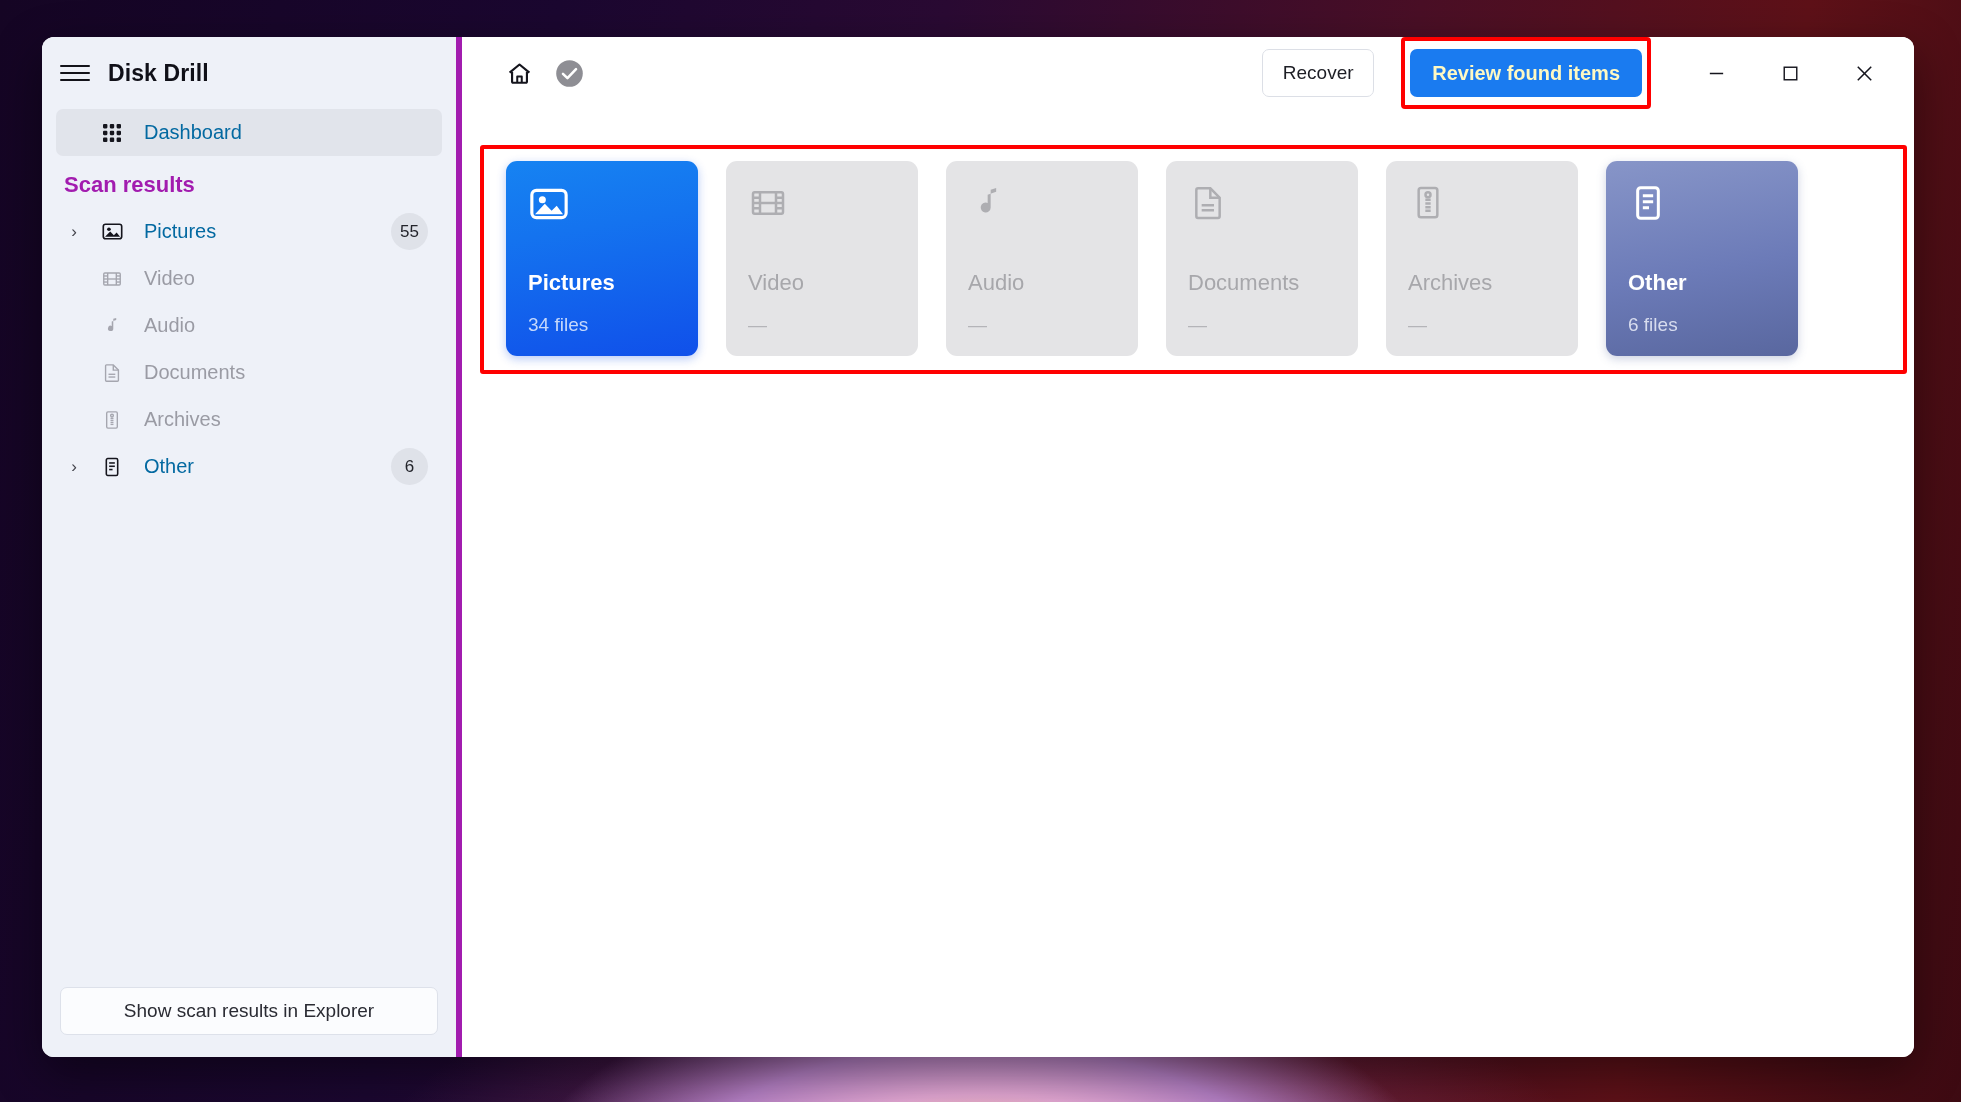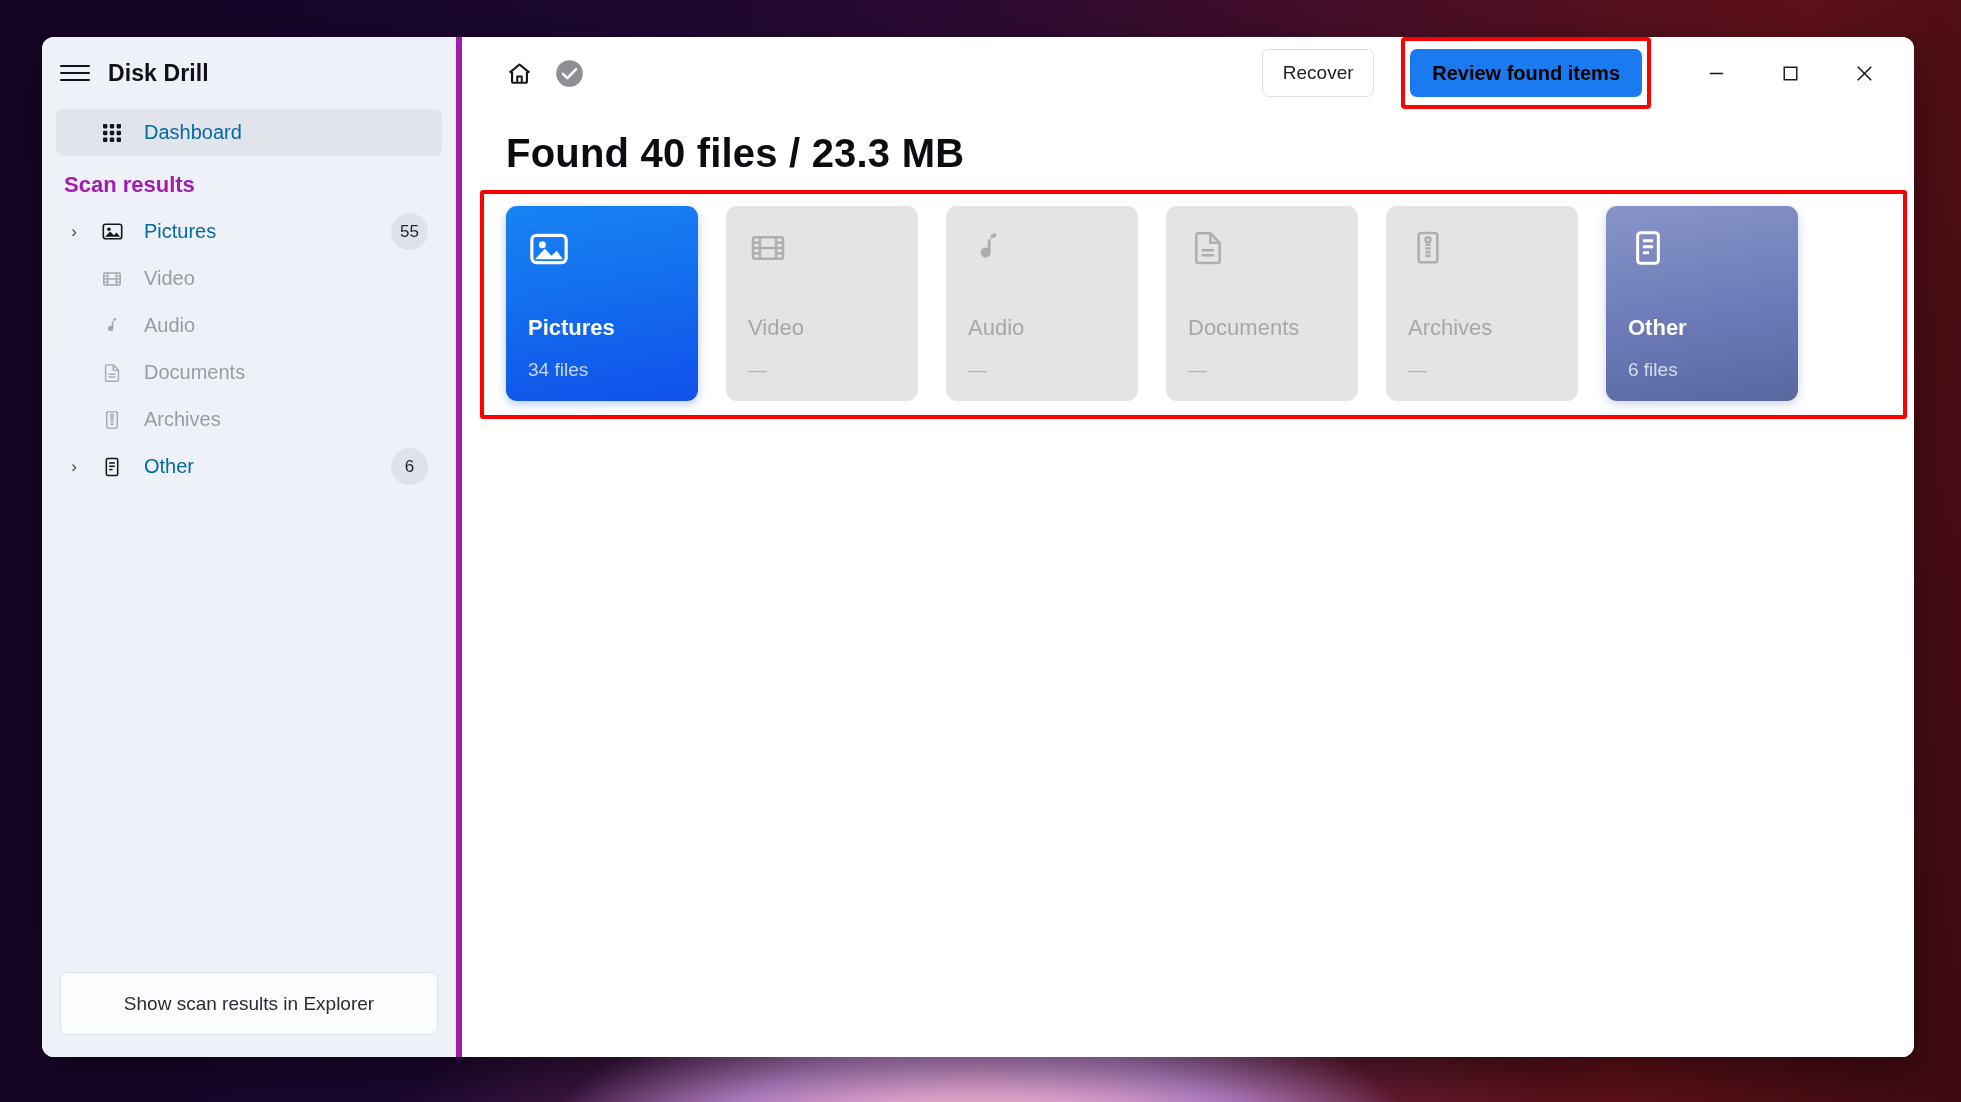--- a/index.html
+++ b/index.html
@@ -143,21 +143,21 @@
     color: #a21caf;
     padding: 16px 0 10px 22px;
   }
 
   .sidebar-spacer { flex: 1; }
 
   .sidebar-footer { padding: 0 18px 22px 18px; }
 
   .explorer-btn {
     width: 100%;
-    height: 63px;
+    height: 48px;
     background: #fbfcfe;
     border: 1px solid #dde1ea;
     border-radius: 7px;
     font-size: 19px;
     color: #2a2b33;
     font-family: "Liberation Sans", sans-serif;
     cursor: pointer;
   }
 
   
@@ -193,21 +193,21 @@
   .review-wrap { position: relative; margin-left: 14px; margin-right: 26px; }
 
   .btn-review {
     height: 48px;
     padding: 0 22px;
     background: #1a7bf0;
     border: none;
     border-radius: 7px;
     font-size: 20px;
     font-weight: bold;
-    color: #000000;
+    color: #fef9c3;
     font-family: "Liberation Sans", sans-serif;
     cursor: pointer;
   }
 
   .annot-review {
     position: absolute;
     left: -9px; top: -12px;
     width: calc(100% + 18px);
     height: calc(100% + 24px);
     border: 4px solid #ff0000;
@@ -457,21 +457,20 @@
         <div class="win-btn">
           <svg width="21" height="21" viewBox="0 0 20 20">
             <line x1="3.6" y1="3.6" x2="16.4" y2="16.4" stroke="#15151d" stroke-width="1.5"></line>
             <line x1="16.4" y1="3.6" x2="3.6" y2="16.4" stroke="#15151d" stroke-width="1.5"></line>
           </svg>
         </div>
       </div>
 
       <div class="content">
 
-        <div class="found-title">Found 40 files / 23.3 MB</div>
 
         <div class="cards-wrap">
           <div class="cards">
 
             <div class="card pictures">
               <div class="card-icon">
                 <svg width="42" height="42" viewBox="0 0 24 24">
                   <rect x="2.2" y="4.2" width="19.6" height="15.6" rx="2.6" fill="none" stroke="#ffffff" stroke-width="1.8"></rect>
                   <circle cx="8.2" cy="9.6" r="2" fill="#ffffff"></circle>
                   <path d="M4 17.9 L9.6 11.8 L13.5 15.9 L16.4 13 L20 17.9 Z" fill="#ffffff"></path>

